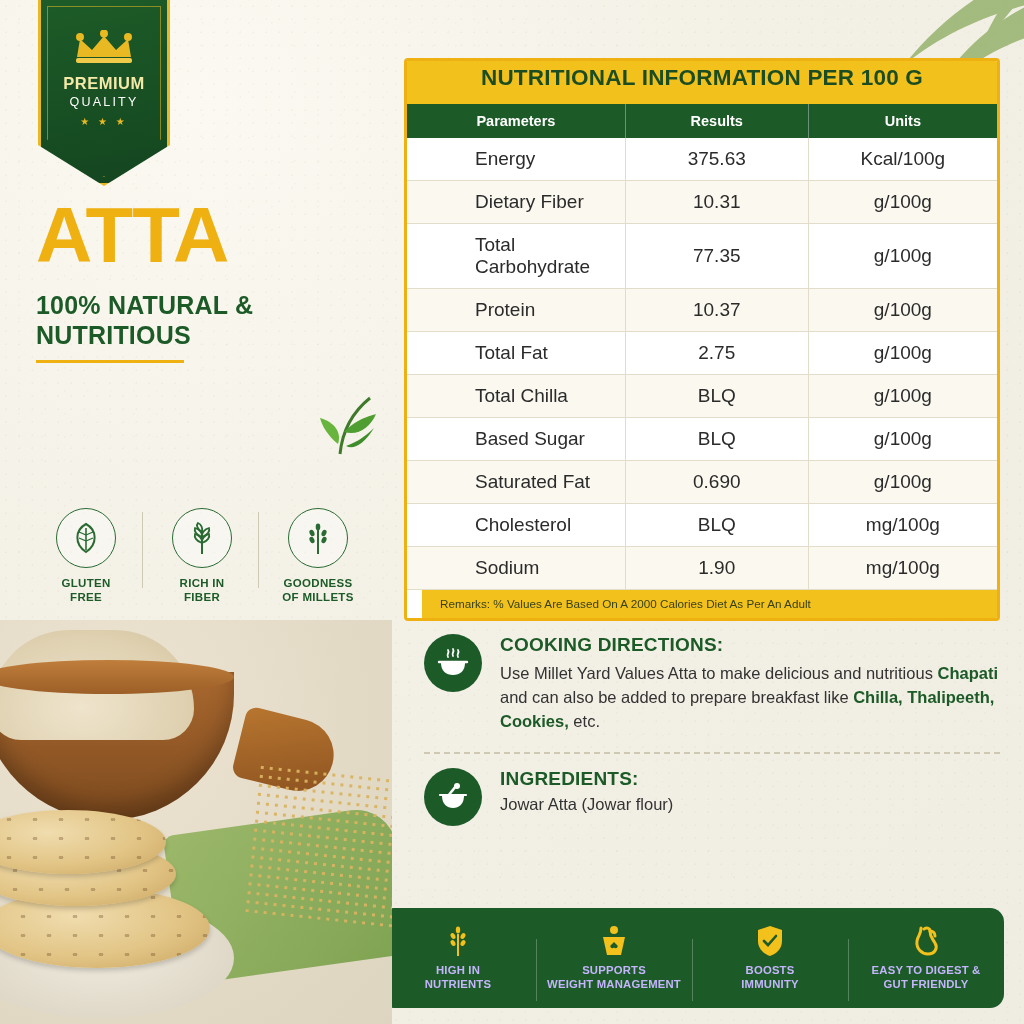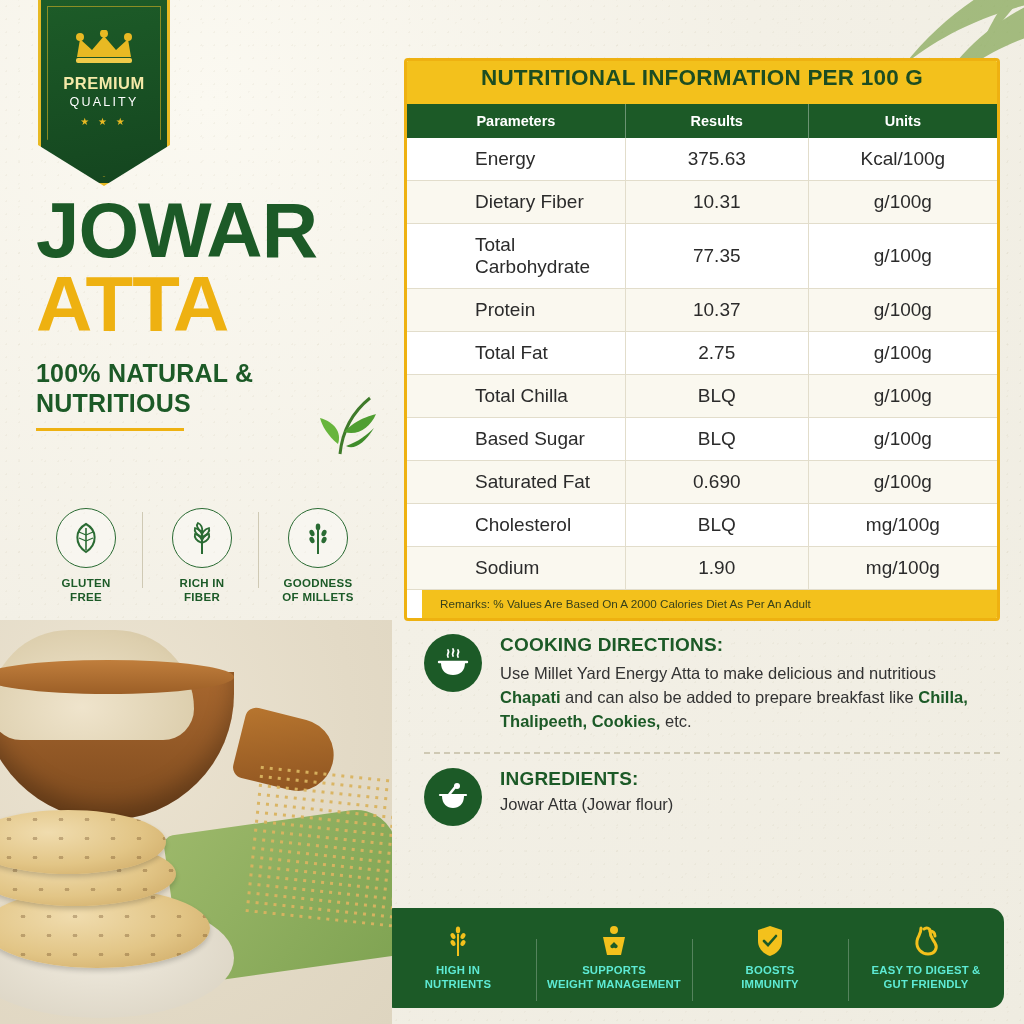--- a/index.html
+++ b/index.html
@@ -159,21 +159,21 @@
   .ing-wrap { display: flex; gap: 18px; align-items: flex-start; }
   .ing-text { font-size: 16.5px; color: #333; margin-top: 5px; }
 
   
   .benefits {
     position: absolute; left: 380px; bottom: 16px; width: 624px; height: 100px;
     background: #1c5a27; border-radius: 14px;
     display: flex; align-items: center;
   }
   .benefit {
-    flex: 1; text-align: center; color: #5eead4; position: relative;
+    flex: 1; text-align: center; color: #c4b5fd; position: relative;
     padding: 0 6px;
   }
   .benefit + .benefit::before {
     content: ""; position: absolute; left: 0; top: 14px;
     width: 1px; height: 62px; background: rgba(255,255,255,.25);
   }
   .benefit-label {
     margin-top: 6px; font-size: 11.3px; font-weight: bold; line-height: 1.25;
     letter-spacing: .2px;
   }
@@ -273,21 +273,20 @@
     <circle cx="55" cy="7" r="4" fill="#e8b923"></circle>
     <path d="M4 27 L7 9 L19 20 L31 6 L43 20 L55 9 L58 27 Z" fill="#e8b923"></path>
     <rect x="3" y="28" width="56" height="5" rx="2" fill="#f0cb4a"></rect>
   </svg>
   <div class="badge-title">PREMIUM</div>
   <div class="badge-sub">QUALITY</div>
   <div class="stars">★ ★ ★</div>
 </div>
 
 <div class="title-wrap">
-  <div class="title-1">JOWAR</div>
   <div class="title-2">ATTA</div>
   <div class="tagline" style="white-space:pre-line">100% NATURAL &amp;
 NUTRITIOUS</div>
   <div class="tag-rule"></div>
 </div>
 
 <svg class="sprig" viewBox="0 0 80 80">
   <path d="M40 70 C42 50 50 30 70 14" stroke="#3f7a2a" stroke-width="3" fill="none"></path>
   <path d="M44 48 C58 34 70 32 76 30 C70 44 58 52 44 48 Z" fill="#4f9e31"></path>
   <path d="M38 60 C28 52 22 42 20 34 C34 38 42 48 38 60 Z" fill="#67b53c"></path>
@@ -416,21 +415,21 @@
     <div class="info-icon">
       <svg width="34" height="34" viewBox="0 0 34 34">
         <path d="M5 17 H29 C29 25 24 29 17 29 C10 29 5 25 5 17 Z" fill="#fff"></path>
         <path d="M3 16 H31" stroke="#fff" stroke-width="2.4" stroke-linecap="round"></path>
         <path d="M12 11 C10 8 14 7 12 4 M17 10 C15 7 19 6 17 3 M22 11 C20 8 24 7 22 4" stroke="#fff" stroke-width="1.8" fill="none" stroke-linecap="round"></path>
       </svg>
     </div>
     <div>
       <div class="info-h">COOKING DIRECTIONS:</div>
       <div class="info-body">
-        <span>Use Millet Yard Energy Atta to make delicious and nutritious </span><b>Chapati</b><span> and can also be added to prepare breakfast like </span><b>Chilla, Thalipeeth, Cookies,</b><span> etc.</span>
+        <span>Use Millet Yard Values Atta to make delicious and nutritious </span><b>Chapati</b><span> and can also be added to prepare breakfast like </span><b>Chilla, Thalipeeth, Cookies,</b><span> etc.</span>
       </div>
     </div>
   </div>
 
   <div class="dash"></div>
 
   <div class="ing-wrap">
     <div class="info-icon">
       <svg width="34" height="34" viewBox="0 0 34 34">
         <path d="M6 16 H28 C28 24 23 28 17 28 C11 28 6 24 6 16 Z" fill="#fff"></path>

